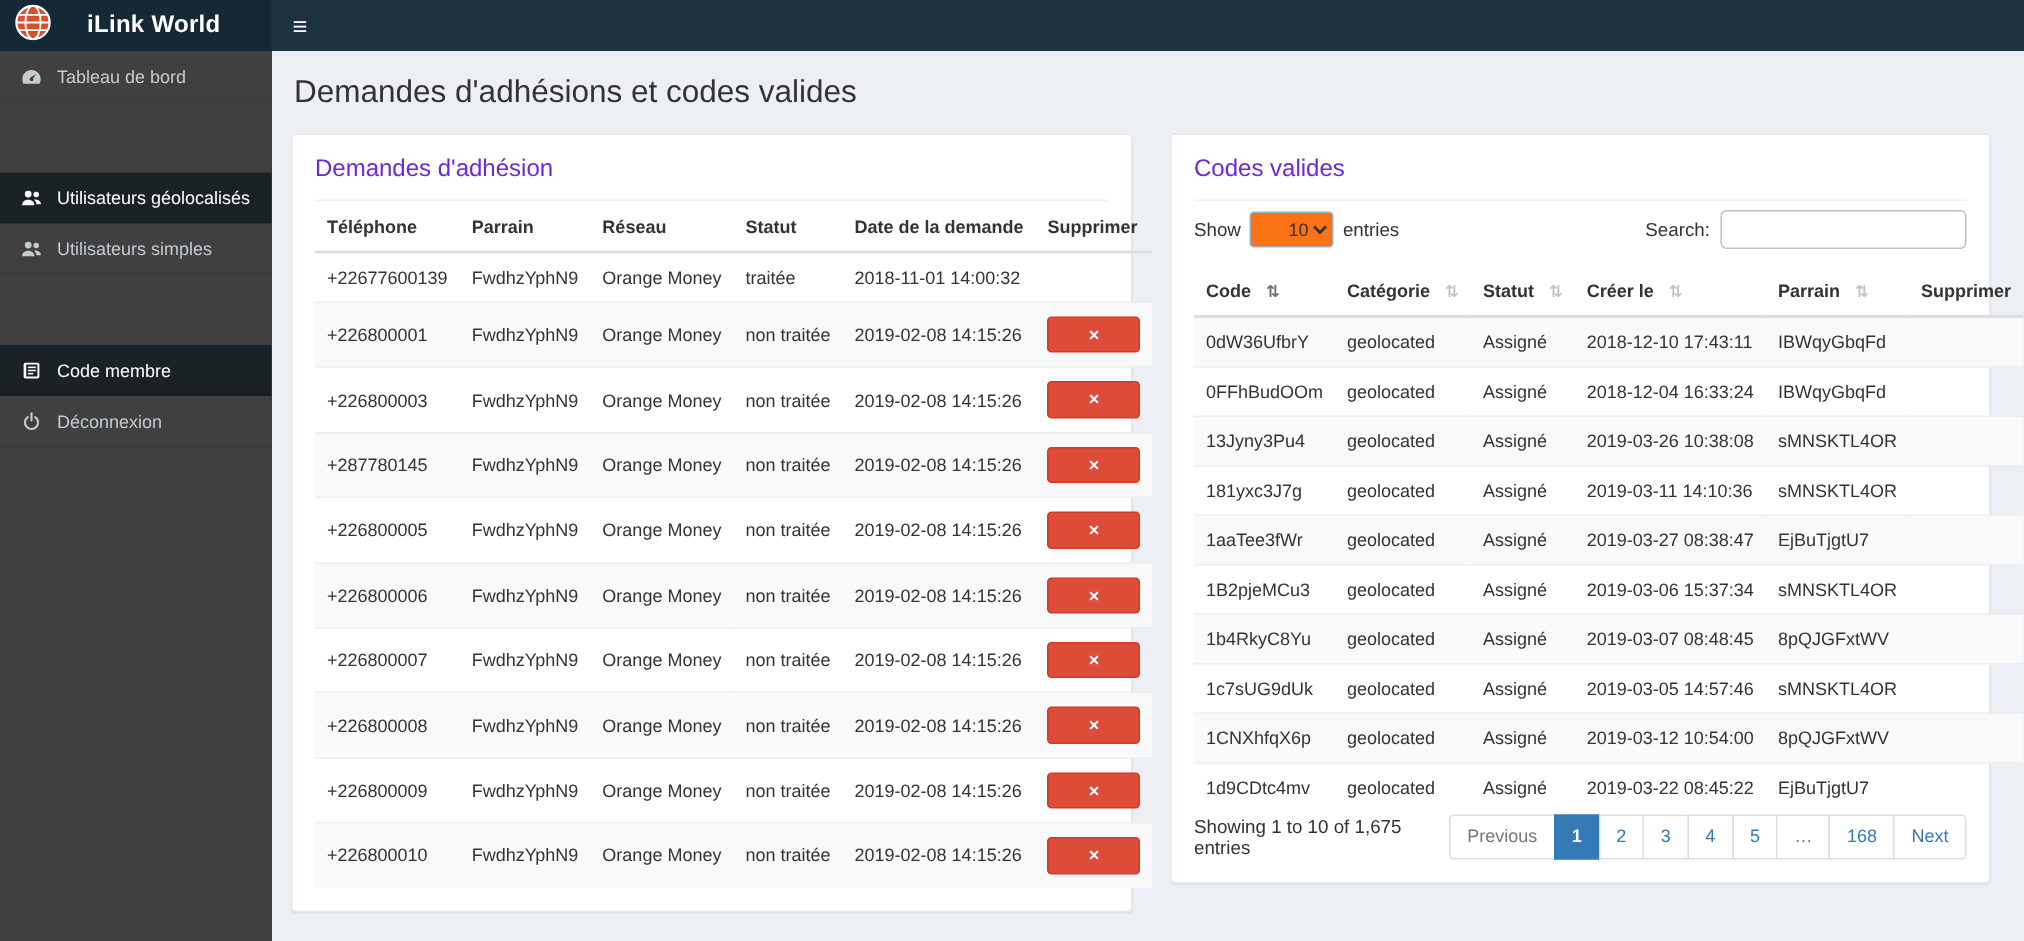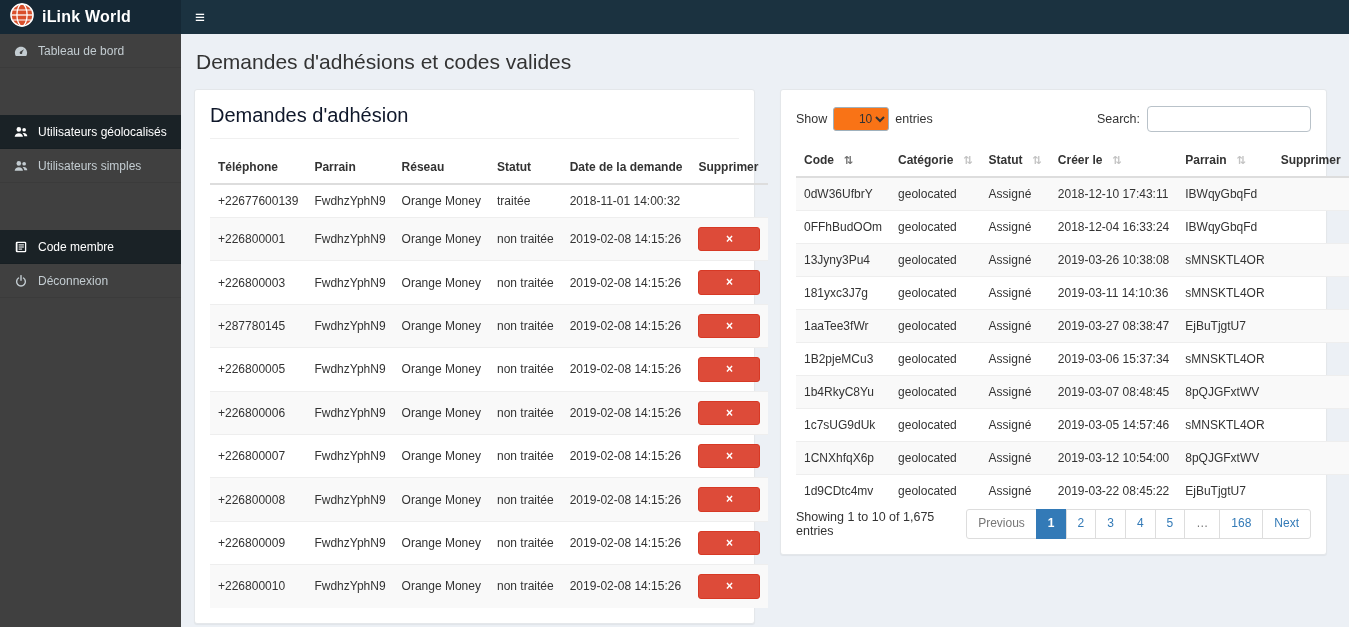--- a/index.html
+++ b/index.html
@@ -7,21 +7,21 @@
   body {
     font-family: "Liberation Sans", "DejaVu Sans", sans-serif;
     background: #ecf0f5;
     color: #333;
   }
 
   
   .topbar { position: fixed; top: 0; left: 0; right: 0; height: 34px; display: flex; z-index: 20; }
   .brand {
     width: 181px; flex: none; background: #152835; display: flex; align-items: center;
-    gap: 8px; padding-left: 10px; cursor: pointer;
+    gap: 24px; padding-left: 10px; cursor: pointer;
   }
   .brand-text { color: #fff; font-size: 16px; font-weight: bold; letter-spacing: .2px; }
   .nav-rest {
     flex: 1; background: #1b3240; display: flex; align-items: center;
     justify-content: space-between; padding: 0 12px 0 14px;
   }
   .hamburger { color: #fff; font-size: 17px; font-weight: bold; cursor: pointer; line-height: 1; }
   .user-info { font-size: 12px; white-space: nowrap; }
   .user-info .org { color: #ffa64d; font-weight: bold; }
   .user-info .sep { color: #ffa64d; font-weight: bold; margin: 0 4px; }
@@ -44,22 +44,22 @@
   .page-title { font-size: 21px; font-weight: 400; color: #333; margin: 6px 0 15px 2px; }
   .panels { display: flex; gap: 25px; align-items: flex-start; }
 
   .panel {
     background: #fff; border: 1px solid #e4e7ea; border-radius: 3px;
     padding: 10px 15px 15px; box-shadow: 0 1px 1px rgba(0,0,0,.05);
   }
   .panel-left { width: 561px; flex: none; }
   .panel-right { flex: 1; min-width: 0; }
   .panel-title {
-    font-size: 20px; font-weight: 400; color: #0f172a;
-    padding: 4px 0 11px; border-bottom: 1px solid #f0f0f0; margin-bottom: 12px;
+    font-size: 16px; font-weight: 400; color: #6d28d9;
+    padding: 4px 0 11px; border-bottom: 1px solid #f0f0f0; margin-bottom: 1px;
   }
 
   
   .table { width: 100%; border-collapse: collapse; font-size: 12px; color: #333; }
   .table th {
     text-align: left; font-weight: bold; padding: 9px 8px;
     border-bottom: 2px solid #ddd; white-space: nowrap; font-size: 12px;
   }
   .table td { padding: 9px 8px; border-top: 1px solid #eee; vertical-align: middle; white-space: nowrap; }
   .requests-table tbody tr:nth-child(even) { background: #f9f9f9; }
@@ -297,20 +297,21 @@
             <td>
                 <button class="btn-delete"><span>×</span></button>
               </td>
           </tr>
 
         </tbody>
       </table>
     </section>
 
     <section class="panel panel-right">
+      <h2 class="panel-title">Codes valides</h2>
 
       <div class="dt-controls">
         <div class="length-control">
           <span>Show</span>
           <select>
             <option>10</option>
           </select>
           <span>entries</span>
         </div>
         <div class="search-control">

